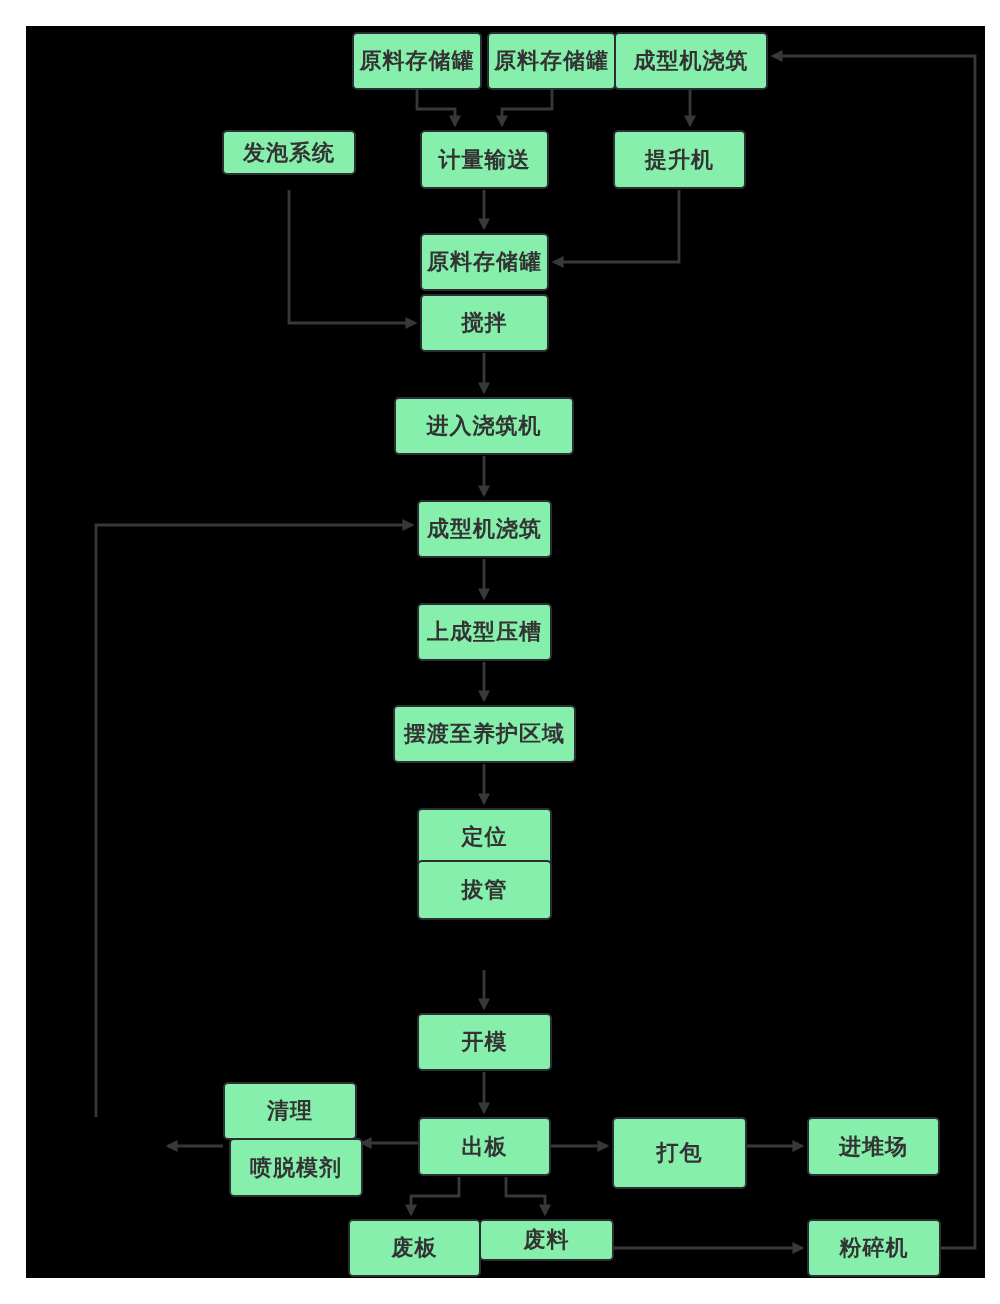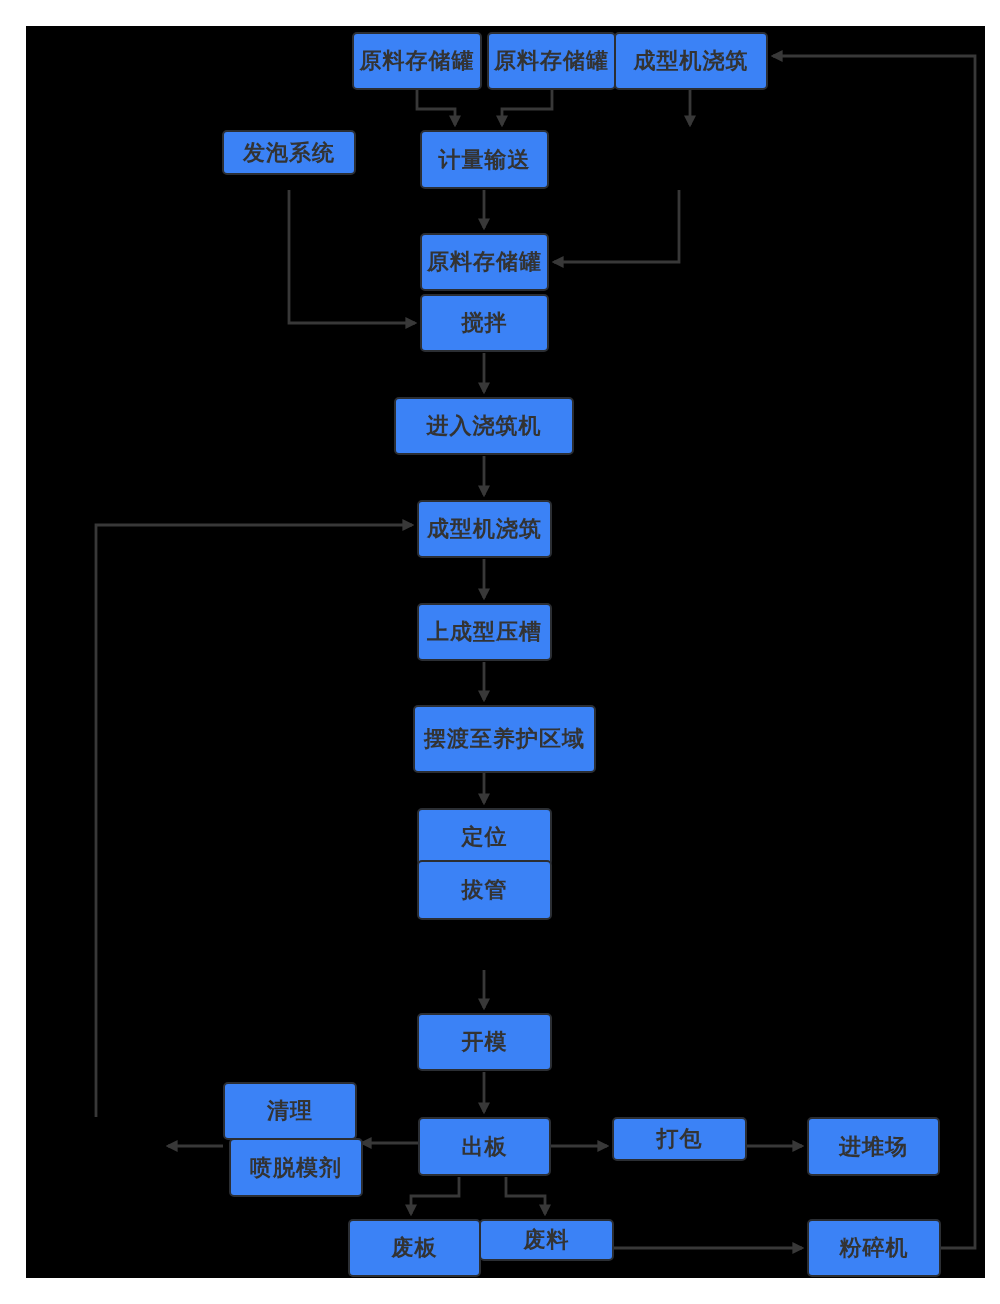--- a/index.html
+++ b/index.html
@@ -1,44 +1,44 @@
 <!DOCTYPE html>
 <html><head>
 <meta charset="utf-8">
 <style>
   html,body{margin:0;padding:0;background:#ffffff;}
   #page{position:relative;width:1000px;height:1304px;background:#ffffff;overflow:hidden;
         font-family:"Liberation Serif","DejaVu Serif",serif;}
   #canvas{position:absolute;left:26px;top:26px;width:959px;height:1252px;background:#000000;}
   #edge-layer{position:absolute;left:0;top:0;width:1000px;height:1304px;pointer-events:none;}
-  .node{position:absolute;box-sizing:border-box;background:#3b82f6;border:2px solid #2b2e33;
+  .node{position:absolute;box-sizing:border-box;background:#86efac;border:2px solid #2b2e33;
         border-radius:5px;display:flex;align-items:center;justify-content:center;
         color:#333333;font-weight:bold;font-size:22px;letter-spacing:1px;line-height:1;
         white-space:nowrap;}
   
   .n0{left:352px;top:32px;width:130px;height:58px}
   .n1{left:487px;top:32px;width:129px;height:58px}
   .n2{left:614px;top:32px;width:154px;height:58px}
   .n3{left:222px;top:130px;width:134px;height:45px}
   .n4{left:420px;top:130px;width:129px;height:59px}
   .n5{left:613px;top:130px;width:133px;height:59px}
   .n6{left:420px;top:233px;width:129px;height:58px}
   .n7{left:420px;top:294px;width:129px;height:58px}
   .n8{left:394px;top:397px;width:180px;height:58px}
   .n9{left:417px;top:500px;width:135px;height:58px}
   .n10{left:417px;top:603px;width:135px;height:58px}
-  .n11{left:413px;top:705px;width:183px;height:68px}
+  .n11{left:393px;top:705px;width:183px;height:58px}
   .n12{left:417px;top:808px;width:135px;height:58px}
   .n13{left:417px;top:860px;width:135px;height:60px}
   .n14{left:417px;top:1013px;width:135px;height:58px}
   .n15{left:223px;top:1082px;width:134px;height:58px}
   .n16{left:229px;top:1138px;width:134px;height:59px}
   .n17{left:28px;top:1117px;width:135px;height:59px}
   .n18{left:418px;top:1117px;width:133px;height:59px}
-  .n19{left:612px;top:1117px;width:135px;height:44px}
+  .n19{left:612px;top:1117px;width:135px;height:72px}
   .n20{left:807px;top:1117px;width:133px;height:59px}
   .n21{left:348px;top:1219px;width:133px;height:58px}
   .n22{left:479px;top:1219px;width:135px;height:42px}
   .n23{left:807px;top:1219px;width:134px;height:58px}
 </style>
 </head>
 <body>
 
 <div id="page">
   <div id="canvas"></div>
@@ -74,20 +74,21 @@
       <path d="M614 1248 H802"></path>
       <path d="M941 1248 H975 V56 H773"></path>
     </g>
   </svg>
 
   <div class="node n0">原料存储罐</div>
   <div class="node n1">原料存储罐</div>
   <div class="node n2">成型机浇筑</div>
   <div class="node n3">发泡系统</div>
   <div class="node n4">计量输送</div>
+  <div class="node n5">提升机</div>
   <div class="node n6">原料存储罐</div>
   <div class="node n7">搅拌</div>
   <div class="node n8">进入浇筑机</div>
   <div class="node n9">成型机浇筑</div>
   <div class="node n10">上成型压槽</div>
   <div class="node n11">摆渡至养护区域</div>
   <div class="node n12">定位</div>
   <div class="node n13">拔管</div>
   <div class="node n14">开模</div>
   <div class="node n15">清理</div>

